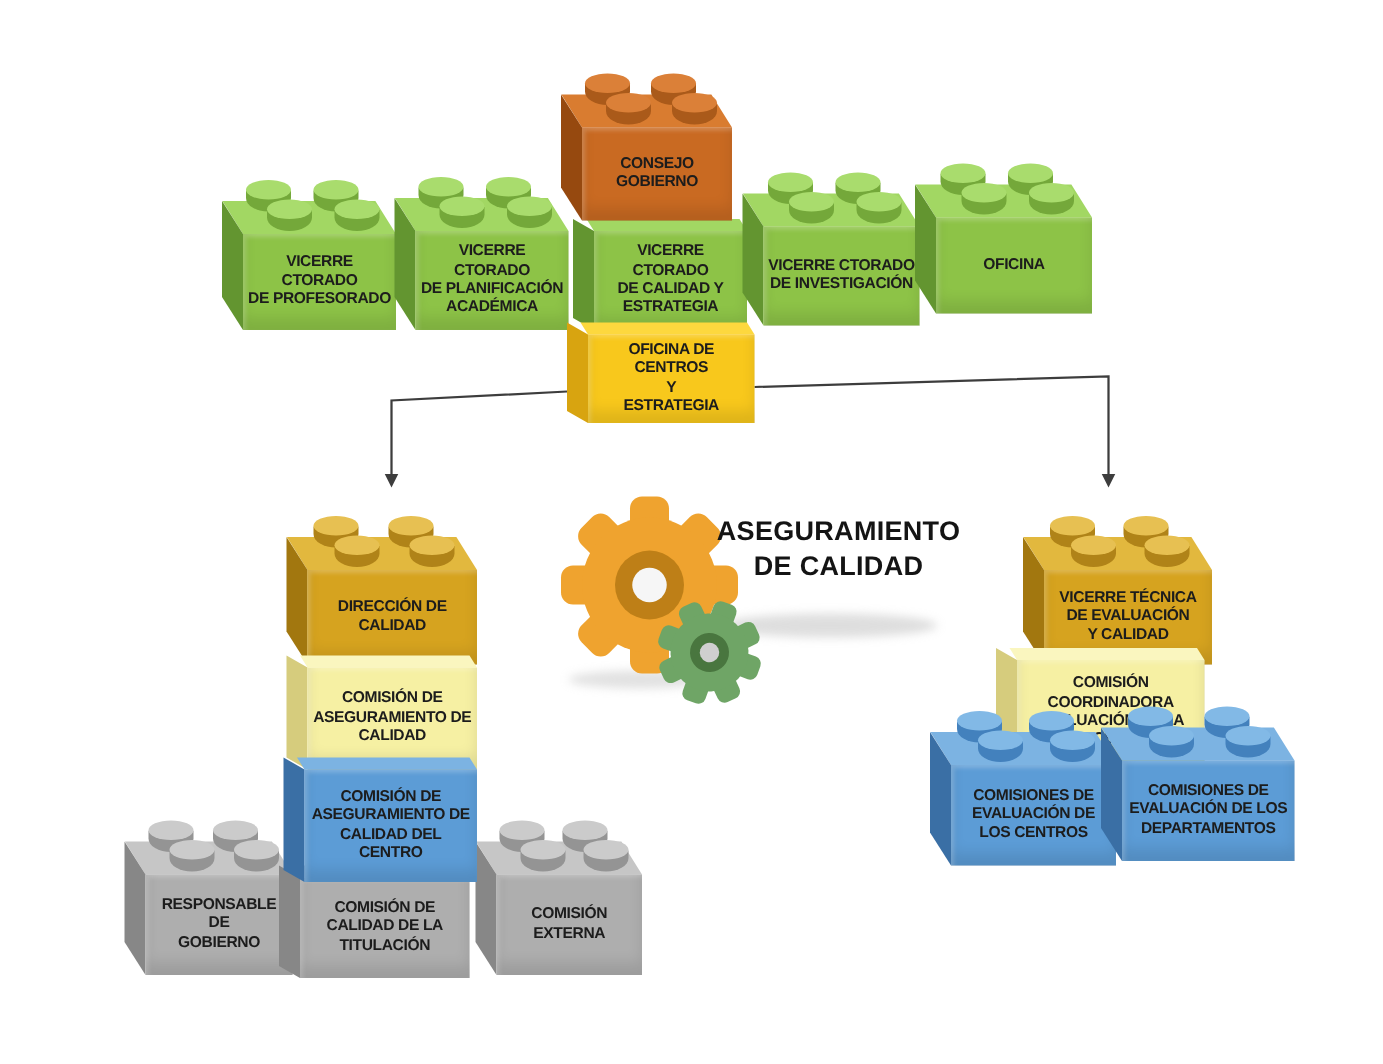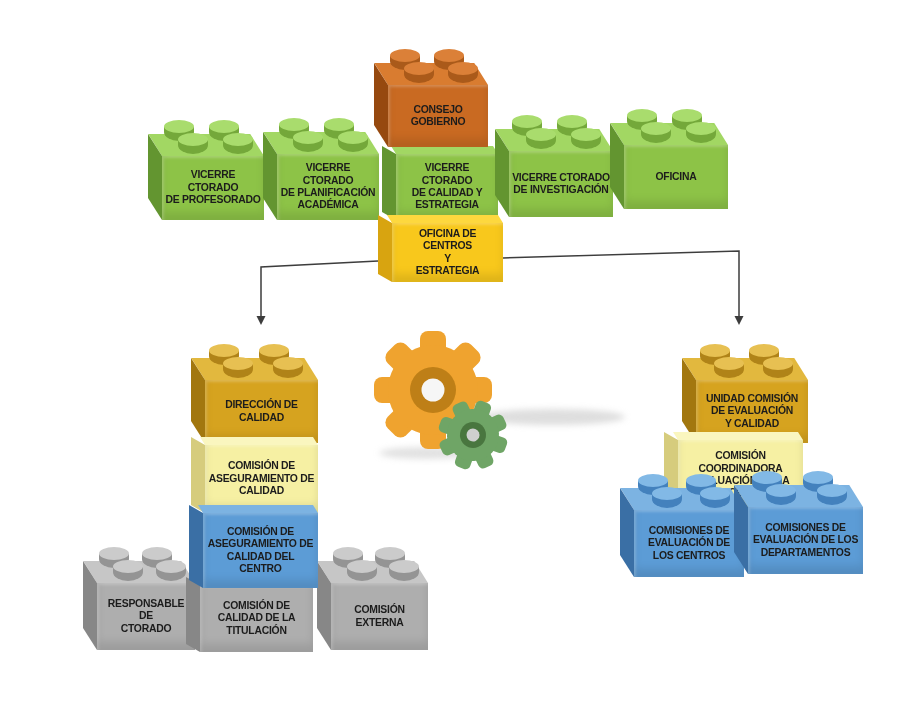--- a/index.html
+++ b/index.html
@@ -219,21 +219,21 @@
 
   <div class="brick c-gray" style="left:81px;top:547px;--fw:98px;--fh:67px;">
     <div class="top"></div>
     <i class="stud b1"></i>
       <i class="stud b2"></i>
     <i class="stud f1"></i>
       <i class="stud f2"></i>
     <div class="side"></div>
     <div class="face">
         <span class="label">RESPONSABLE DE
-CTORADO</span>
+GOBIERNO</span>
       </div>
   </div>
 
   <div class="brick c-gray flat" style="left:184px;top:577px;--fw:113px;--fh:67px;">
     <div class="top"></div>
     <div class="side"></div>
     <div class="face">
         <span class="label">COMISIÓN DE
 CALIDAD DE LA
 TITULACIÓN</span>
@@ -265,21 +265,21 @@
   </div>
 
   <div class="brick c-gold" style="left:680px;top:344px;--fw:112px;--fh:63px;">
     <div class="top"></div>
     <i class="stud b1"></i>
       <i class="stud b2"></i>
     <i class="stud f1"></i>
       <i class="stud f2"></i>
     <div class="side"></div>
     <div class="face">
-        <span class="label">UNIDAD COMISIÓN
+        <span class="label">VICERRE TÉCNICA
 DE EVALUACIÓN
 Y CALIDAD</span>
       </div>
   </div>
 
   <div class="brick c-cream flat" style="left:662px;top:432px;--fw:125px;--fh:70px;">
     <div class="top"></div>
     <div class="side"></div>
     <div class="face">
         <span class="label">COMISIÓN
@@ -310,14 +310,16 @@
     <i class="stud f1"></i>
       <i class="stud f2"></i>
     <div class="side"></div>
     <div class="face">
         <span class="label">COMISIONES DE
 EVALUACIÓN DE LOS
 DEPARTAMENTOS</span>
       </div>
   </div>
 
+  <div class="title">ASEGURAMIENTO
+DE CALIDAD</div>
 
 </div>
 
 </body></html>

